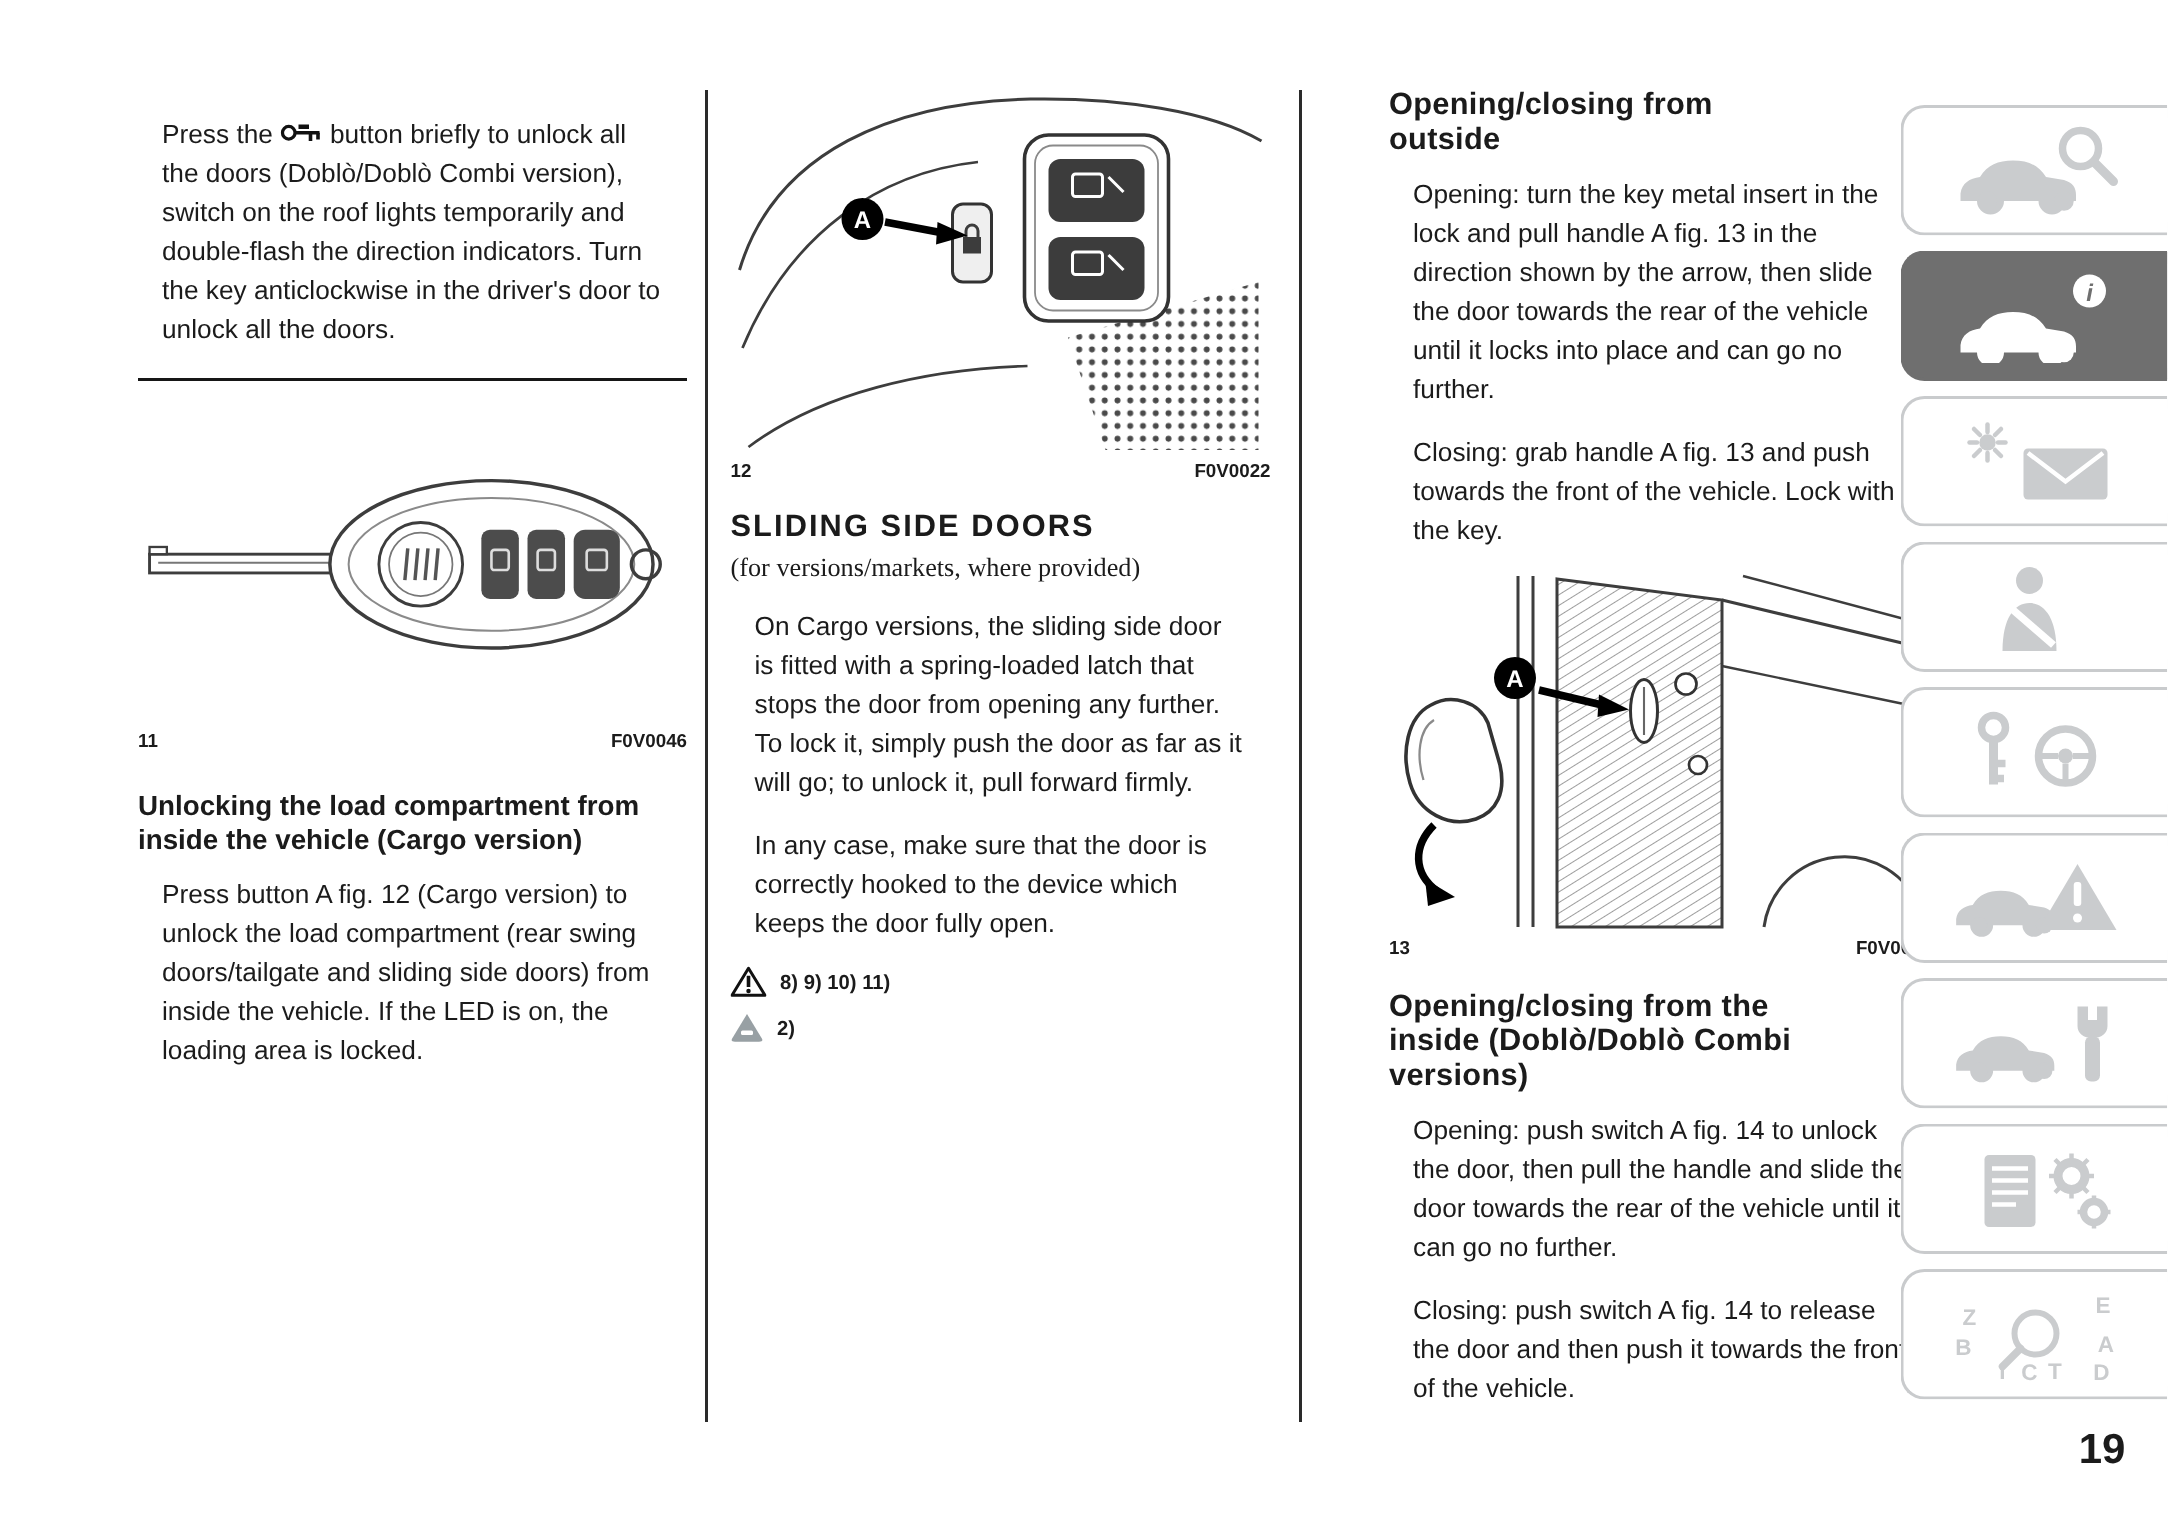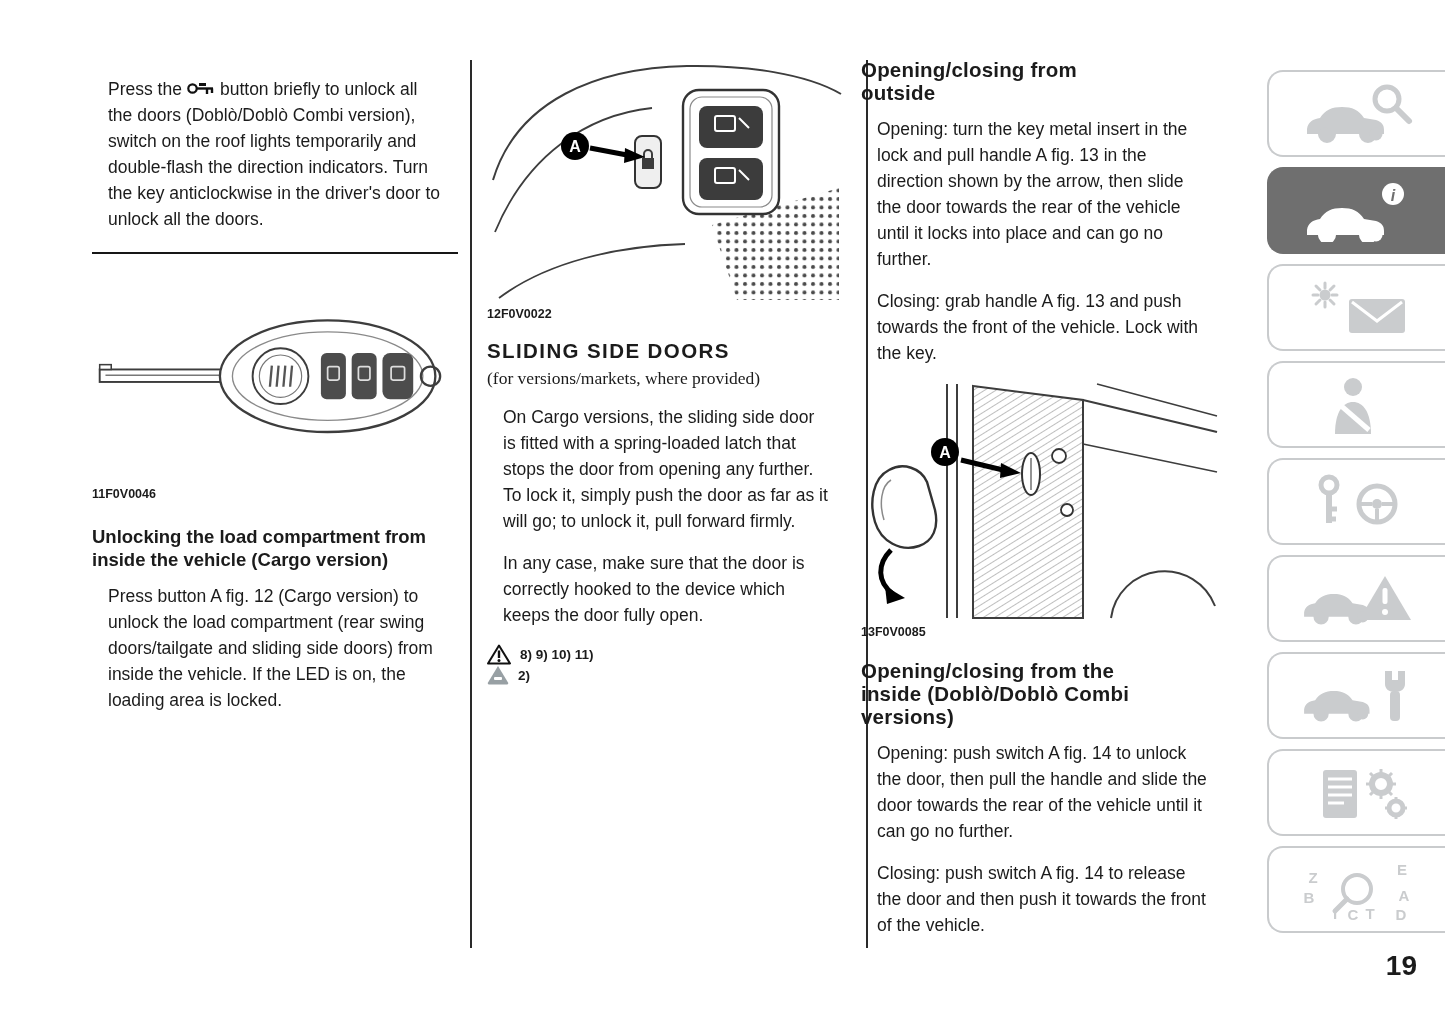--- a/index.html
+++ b/index.html
@@ -1,35 +1,35 @@
 <!DOCTYPE html>
 <html><head>
 <meta charset="utf-8">
 <style>
   html,body{margin:0;padding:0;background:#fff;}
   .page{position:relative;width:1445px;height:1026px;background:#fff;overflow:hidden;
         font-family:"Liberation Sans",sans-serif;color:#1b1b1b;}
   .col{position:absolute;top:60px;}
   .col1{left:92px;width:366px;}
   .col2{left:487px;width:360px;}
-  .col3{left:861px;top:58px;width:362px;}
+  .col3{left:926px;top:58px;width:362px;}
   .vrule{position:absolute;top:60px;width:2px;height:888px;background:#2a2a2a;}
   .vrule1{left:470px;}
   .vrule2{left:866px;}
   .body-text{font-size:17.5px;line-height:26px;margin:16px;}
   .hr{border:none;border-top:2px solid #161616;margin:20px 0 0 0;width:100%;}
   .figwrap{margin-top:26px;}
-  .figcap{display:flex;font-weight:bold;font-size:12.5px;margin-top:5px;}
+  .figcap{display:flex;justify-content:space-between;font-weight:bold;font-size:12.5px;margin-top:5px;}
   .h-col1{font-size:18.5px;font-weight:bold;line-height:23px;margin:24px 0 0 0;}
   .h-caps{font-size:20.5px;font-weight:800;letter-spacing:1.4px;margin:18px 0 0 0;}
   .h-col3{font-size:20.5px;font-weight:800;line-height:23px;letter-spacing:.2px;margin:0;width:272px;}
   .h-col3.second{margin-top:20px;}
   .sub{font-size:17.5px;line-height:24px;margin:3px 0 0 0;font-family:Liberation Serif, serif;}
   .mt12{margin-top:12px;} .mt14{margin-top:14px;} .mt16{margin-top:16px;}
-  .warnrow{display:flex;align-items:center;gap:9px;font-weight:bold;font-size:13.5px;}
+  .warnrow{display:flex;align-items:center;gap:9px;margin-top:10px;font-weight:bold;font-size:13.5px;}
   .warnrow:first-of-type{margin-top:16px;}
   .keyicon{margin:0 5px;vertical-align:-2px;}
   .pagenum{position:absolute;right:28px;top:950px;font-size:28px;font-weight:bold;text-align:center;}
   
   .sidebar{position:absolute;right:0;top:70px;width:178px;}
   .tab{box-sizing:border-box;height:87px;margin-bottom:10px;border:2px solid #c9cbcd;border-right:none;
        border-radius:16px 0 0 16px;display:flex;align-items:center;justify-content:center;
        background:#fff;color:#caccce;}
   .tab.active{background:#6f6f6f;border-color:#6f6f6f;color:#fff;}
   .tab .ct{fill:#fff;}

